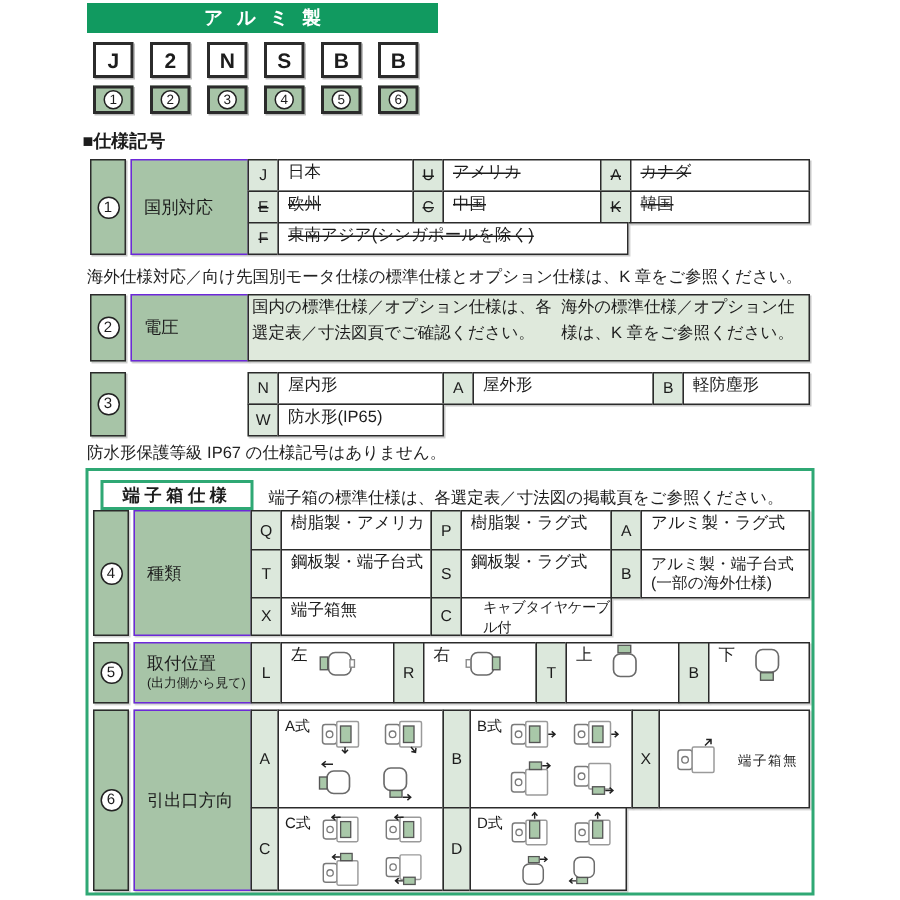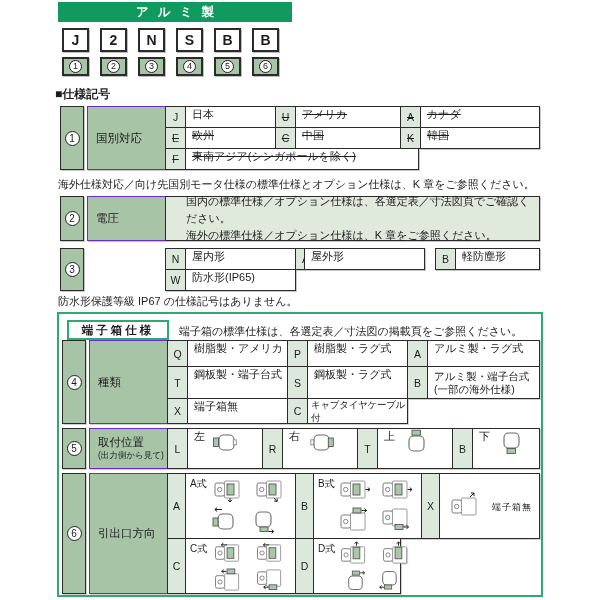--- a/index.html
+++ b/index.html
@@ -30,24 +30,24 @@
   .trow > div { position:absolute; }
   .num-cell { background:var(--sage); border:1px solid #2b2b2b; display:flex; align-items:center; justify-content:center; }
   .num-cell .circ { width:15px; height:15px; font-size:10px; line-height:13px; }
   .label-cell { background:var(--sage); border:1px solid #6d28d9; font-size:11.5px;
     display:flex; flex-direction:column; justify-content:center; padding-left:8px; }
   .ccell { background:var(--codebg); border:1px solid #2b2b2b; font-size:10.5px;
     display:flex; align-items:center; justify-content:center; }
   .vcell { background:#fff; border:1px solid #2b2b2b; font-size:11px;
     display:flex; align-items:flex-start; padding-left:6px; }
   .vcell.twoline { flex-direction:column; align-items:flex-start; justify-content:center; font-size:10.5px; line-height:1.2; }
-  .vcell.small { font-size:9.5px; letter-spacing:-0.3px; padding-left:3px; }
+  .vcell.small { font-size:9.5px; letter-spacing:-0.3px; padding-left:14px; }
   .struck span { text-decoration:line-through; text-decoration-thickness:1px; }
   .content-cell { background:var(--contentbg); border:1px solid #2b2b2b; font-size:11px;
-    display:flex; flex-direction:column; justify-content:center; padding-left:20px; line-height:1.55; }
+    display:flex; flex-direction:row; justify-content:center; padding-left:2px; line-height:1.55; }
   .note { position:absolute; font-size:11px; color:#222; }
   .sublabel { font-size:8.5px; }
 
   
   .greenbox { position:absolute; left:57px; top:312px; width:486px; height:285px;
     border:2px solid var(--secgreen); background:#fff; }
   .tb-title { position:absolute; left:8px; top:6px; width:102px; height:20px; background:#fff;
     border:2px solid var(--secgreen); font-size:11.5px; font-weight:bold; letter-spacing:3px;
     display:flex; align-items:center; justify-content:center; }
   .tb-note { position:absolute; left:120px; top:10px; font-size:11px; }
@@ -189,21 +189,21 @@
       </div>
     <div class="ccell" style="left:105px;top:0;width:21px;height:22px">
         <span>N</span>
       </div>
     <div class="vcell" style="left:125px;top:0;width:111px;height:22px">
         <span>屋内形</span>
       </div>
     <div class="ccell" style="left:235px;top:0;width:21px;height:22px">
         <span>A</span>
       </div>
-    <div class="vcell" style="left:244px;top:0;width:121px;height:22px">
+    <div class="vcell" style="left:255px;top:0;width:121px;height:22px">
         <span>屋外形</span>
       </div>
     <div class="ccell" style="left:375px;top:0;width:21px;height:22px">
         <span>B</span>
       </div>
     <div class="vcell" style="left:395px;top:0;width:85px;height:22px">
         <span>軽防塵形</span>
       </div>
     <div class="ccell" style="left:105px;top:21px;width:21px;height:22px">
         <span>W</span>
@@ -425,21 +425,21 @@
         <svg class="mini" style="left:68px;top:29px" width="34" height="25" viewBox="0 0 34 26">
           <use href="#g-side" x="2" y="0"></use>
             <rect class="tb" x="15" y="17.5" width="8" height="5"></rect>
             <path class="ar" d="M14.5 20 h-5 M11.6 18.1 L9.4 20 L11.6 21.9"></path>
         </svg>
       </div>
 
       <div class="ccell" style="left:233px;top:65px;width:19px;height:56px">
           <span>D</span>
         </div>
-      <div class="dcell" style="left:251px;top:65px;width:88px;height:56px">
+      <div class="dcell" style="left:251px;top:65px;width:105px;height:56px">
         <span class="dlabel">D式</span>
         <svg class="mini" style="left:24px;top:2px" width="34" height="25" viewBox="0 0 34 26">
           <use href="#g-side" x="2" y="4"></use>
             <rect class="tb" x="15" y="6.5" width="7" height="12"></rect>
             <path class="ar" d="M18.5 5 v-4 M16.6 2.9 L18.5 0.8 L20.4 2.9"></path>
         </svg>
         <svg class="mini" style="left:66px;top:2px" width="34" height="25" viewBox="0 0 34 26">
           <use href="#g-side" x="2" y="4"></use>
             <rect class="tb" x="15" y="6.5" width="7" height="12"></rect>
             <path class="ar" d="M18.5 5 v-4 M16.6 2.9 L18.5 0.8 L20.4 2.9"></path>

